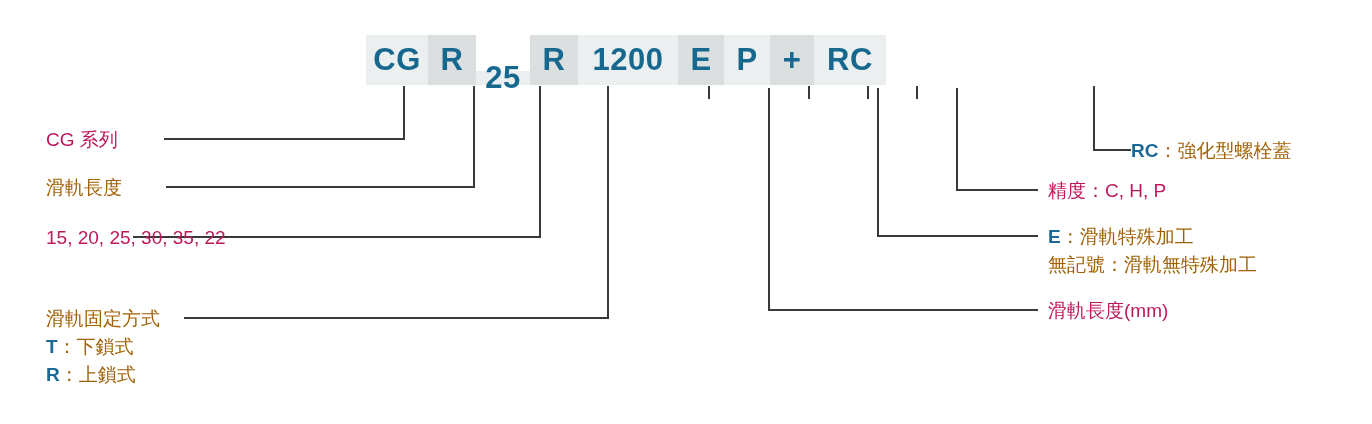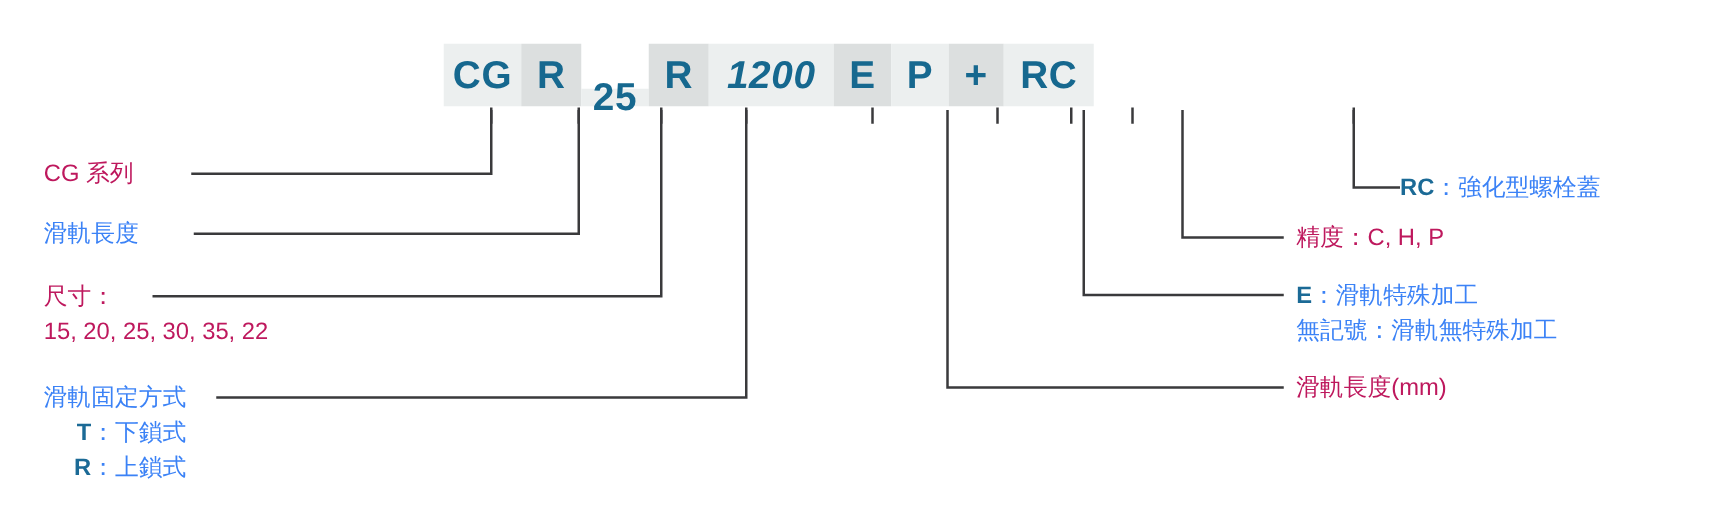--- a/index.html
+++ b/index.html
@@ -11,21 +11,21 @@
     width: 1372px;
     height: 424px;
     position: relative;
     overflow: hidden;
     font-family: "Liberation Sans", "DejaVu Sans", sans-serif;
     color: #231f20;
   }
 
   #diagram {
     position: absolute;
-    left: 5px;
+    left: 16px;
     top: 0;
     width: 1136px;
     height: 424px;
   }
 
   
   .code-strip {
     position: absolute;
     left: 350px;
     top: 35px;
@@ -62,21 +62,21 @@
 
   
   .note {
     position: absolute;
     font-size: 19px;
     line-height: 28px;
     white-space: nowrap;
   }
   .note-line { display: block; }
   .ink-dark  { color: #be185d; }
-  .ink-blue  { color: #3b82f6; margin-top: 22px; }
+  .ink-blue  { color: #a16207; margin-top: 22px; }
   .ink-blue-strong { color: #1b6a96; font-weight: bold; }
 
   .note.right { text-align: left; }
 </style>
 </head>
 <body>
 
 <div id="diagram">
 
   <div class="code-strip" id="code-strip">
@@ -85,21 +85,21 @@
       </div>
       <div class="code-cell bg-dark" style="width: 48px;">
         <span>R</span>
       </div>
       <div class="code-cell bg-light" style="width: 54px; margin-top: 36px;">
         <span>25</span>
       </div>
       <div class="code-cell bg-dark" style="width: 48px;">
         <span>R</span>
       </div>
-      <div class="code-cell bg-light" style="width: 100px; font-style: italic;">
+      <div class="code-cell bg-light" style="width: 100px;">
         <span>1200</span>
       </div>
       <div class="code-cell bg-dark" style="width: 46px;">
         <span>E</span>
       </div>
       <div class="code-cell bg-light" style="width: 46px;">
         <span>P</span>
       </div>
       <div class="code-cell bg-dark" style="width: 44px;">
         <span>+</span>
@@ -134,24 +134,23 @@
     <path d="M 753  88 L 753  310 L 1022 310"></path>
   </svg>
 
   <div class="note" id="note-series" style="left:30px;  top:126px;">
       <span class="note-line"><span class="ink-dark">CG 系列</span></span>
     </div>
   <div class="note" id="note-rail-type" style="left:30px;  top:174px;">
       <span class="note-line"><span class="ink-blue">滑軌長度</span></span>
     </div>
   <div class="note" id="note-size" style="left:30px;  top:224px;">
-      <span class="note-line"><span class="ink-dark">尺寸：</span></span>
       <span class="note-line"><span class="ink-dark">15, 20, 25, 30, 35, 22</span></span>
     </div>
-  <div class="note" id="note-rail-mounting" style="left:30px;  top:305px;text-align:right;">
+  <div class="note" id="note-rail-mounting" style="left:30px;  top:305px;">
       <span class="note-line"><span class="ink-blue">滑軌固定方式</span></span>
       <span class="note-line"><span class="ink-blue-strong">T</span><span class="ink-blue">：下鎖式</span></span>
       <span class="note-line"><span class="ink-blue-strong">R</span><span class="ink-blue">：上鎖式</span></span>
     </div>
 
   <div class="note right" id="note-bolt-cover" style="left:1115px; top:137px;">
       <span class="note-line"><span class="ink-blue-strong">RC</span><span class="ink-blue">：強化型螺栓蓋</span></span>
     </div>
   <div class="note right" id="note-accuracy" style="left:1032px; top:177px;">
       <span class="note-line"><span class="ink-dark">精度：C, H, P</span></span>

